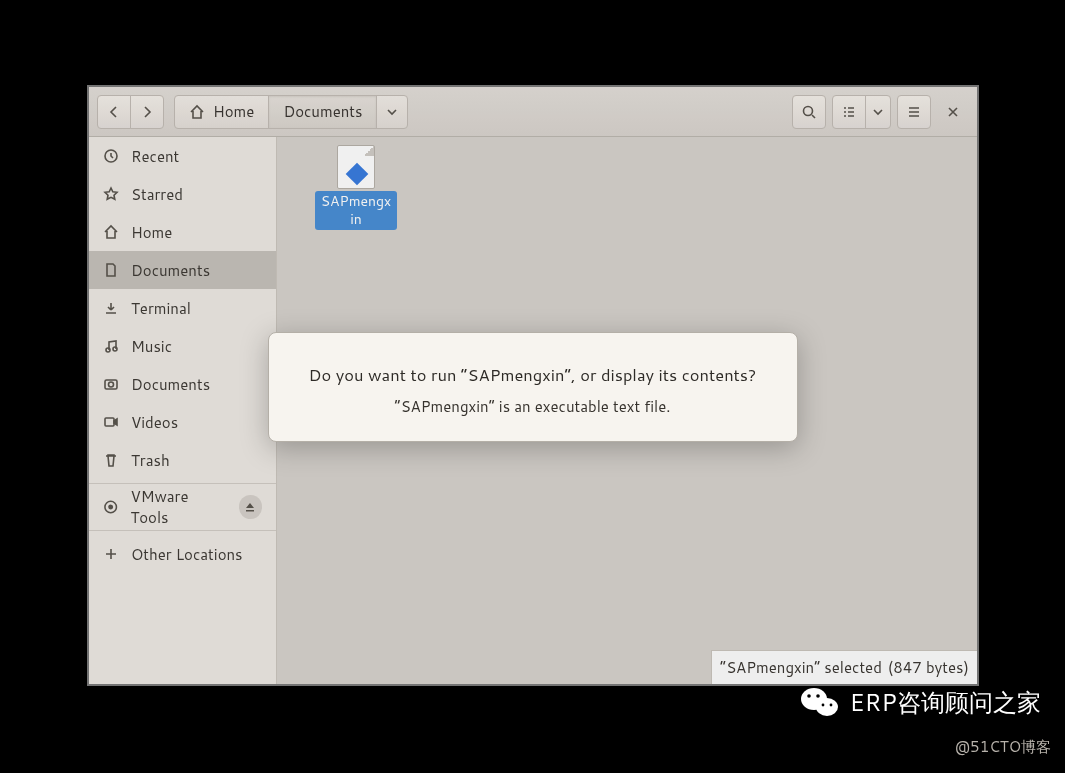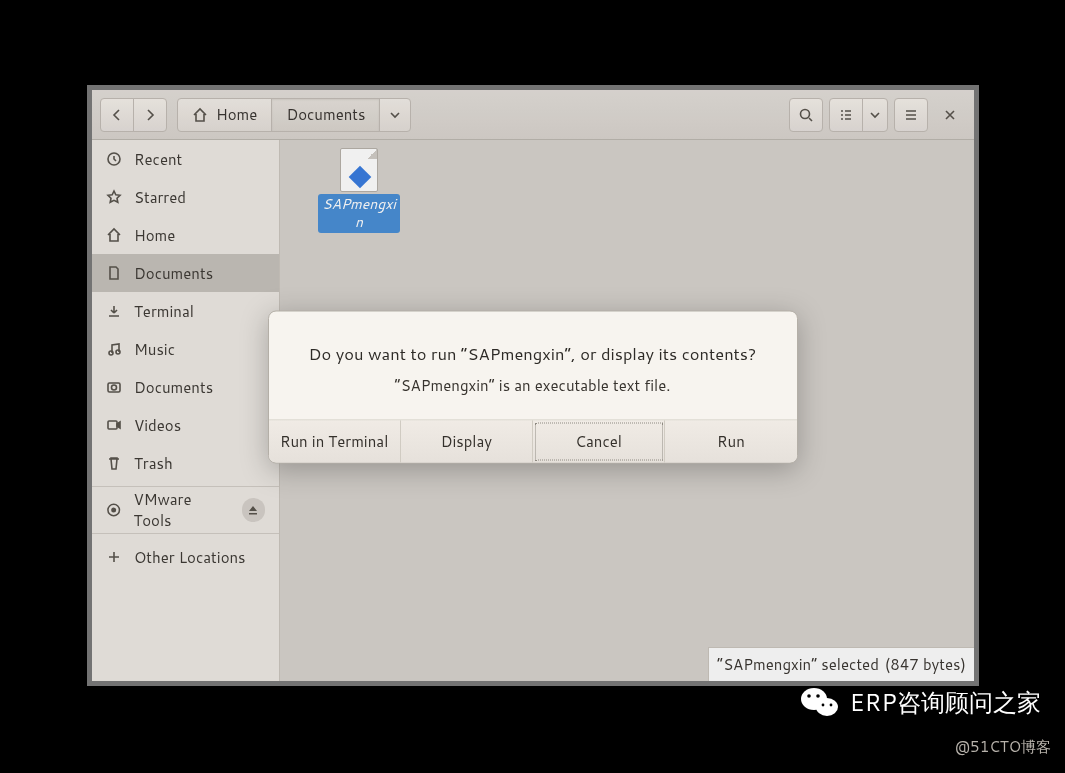--- a/index.html
+++ b/index.html
@@ -2,21 +2,21 @@
 <html><head>
 <meta charset="utf-8">
 <style>
   * { box-sizing: border-box; margin: 0; padding: 0; font-family: "Cantarell", "DejaVu Sans", sans-serif; }
   body {
     width: 1065px; height: 773px;
     background: #000; position: relative; overflow: hidden;
   }
   .window {
     position: absolute; left: 87px; top: 85px; width: 892px; height: 601px;
-    background: #7f1d1d; border: 5px solid #737373;
+    background: #7f1d1d; border: 2px solid #737373;
     display: flex; flex-direction: column;
   }
   .titlebar {
     height: 50px; background: linear-gradient(#e3ded9,#d9d4cf);
     border-bottom: 1px solid #bdb8b1; display: flex; align-items: center;
     padding: 0 8px; gap: 6px;
   }
   .btngrp { display: flex; }
   .tb-btn {
     width: 34px; height: 34px; background: linear-gradient(#f4efe9,#e5e0dc);
@@ -66,21 +66,21 @@
     content:""; position:absolute; right:0; top:0; width:10px; height:10px;
     background:linear-gradient(135deg,#fff 50%,#d1cdc7 50%);
   }
   .file-ico-diamond{
     position:absolute; left:11px; top:20px; width:16px; height:16px;
     transform:rotate(45deg); background:#3a7de0;
   }
   .file-label{
     margin-top:2px; background:#4a8fd6; color:#fff; font-size:14px;
     text-align:center; padding:2px 4px; border-radius:3px; line-height:1.25;
-    width:82px; word-break:break-all;font-style:italic;
+    width:82px; word-break:break-all;
   }
   .statusbar{
     position:absolute; right:0; bottom:0; height:34px;
     background:#fdfdfd; border:1px solid #cac5be; border-right:none; border-bottom:none;
     display:flex; align-items:center; padding:0 8px; font-size:15px; color:#3c3833; gap:6px;
   }
   
   .dimmer{position:absolute; inset:0; background:rgba(0,0,0,.06);}
   .dialog{
     position:absolute; left:50%; top:50%; transform:translate(-50%,-50%);
@@ -268,26 +268,20 @@
     </div>
   </div>
 
   <div class="dimmer"></div>
 </div>
 
 <div class="dialog">
   <div class="dlg-body">
     <div class="dlg-title">Do you want to run “SAPmengxin”, or display its contents?</div>
     <div class="dlg-msg">“SAPmengxin” is an executable text file.</div>
-  </div>
-  <div class="dlg-btns">
-    <button class="dlg-btn">Run in Terminal</button>
-    <button class="dlg-btn">Display</button>
-    <button class="dlg-btn focused">Cancel</button>
-    <button class="dlg-btn">Run</button>
   </div>
 </div>
 
 <div class="watermark">
   <svg width="40" height="34" viewBox="0 0 40 34">
     <ellipse cx="15" cy="14" rx="13" ry="11" fill="#fff"></ellipse>
     <ellipse cx="28" cy="22" rx="11" ry="9" fill="#fff"></ellipse>
     <circle cx="10" cy="11" r="1.8" fill="#000"></circle>
       <circle cx="19" cy="11" r="1.8" fill="#000"></circle>
     <circle cx="24" cy="20" r="1.4" fill="#000"></circle>

